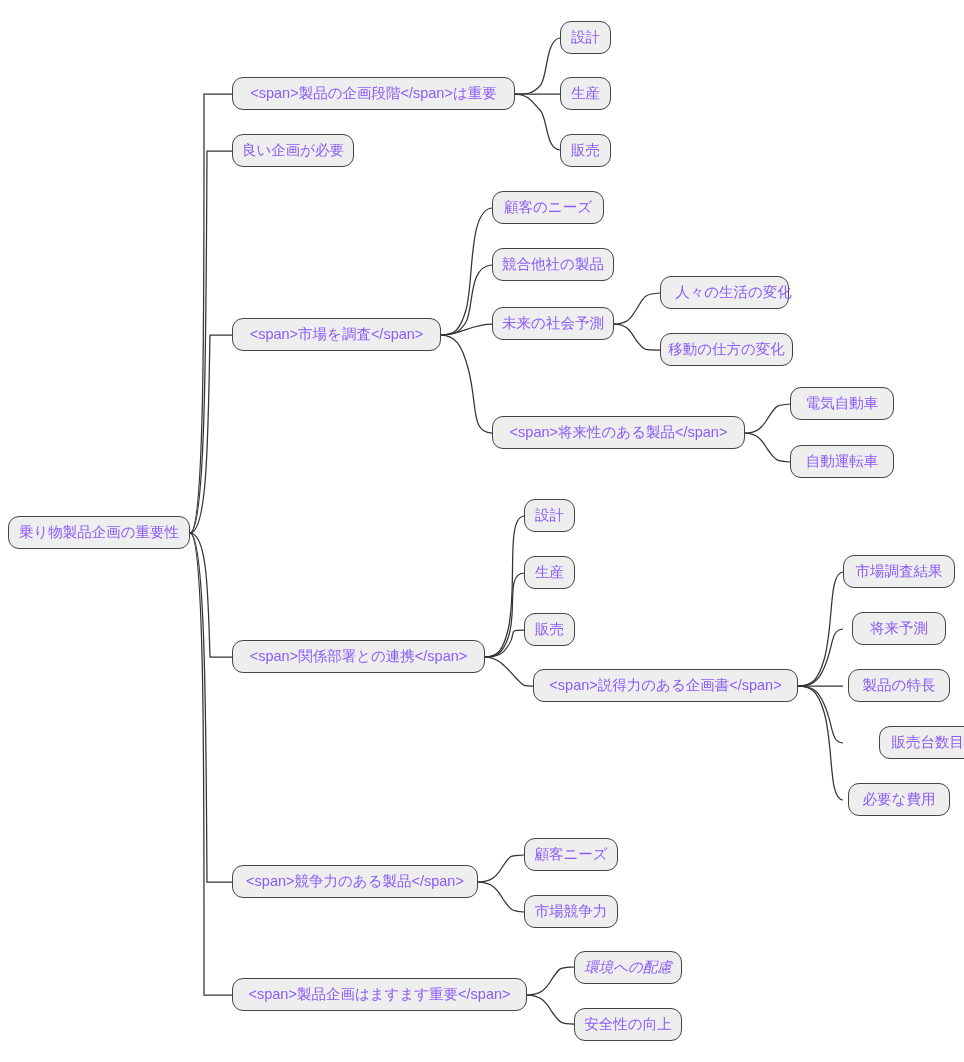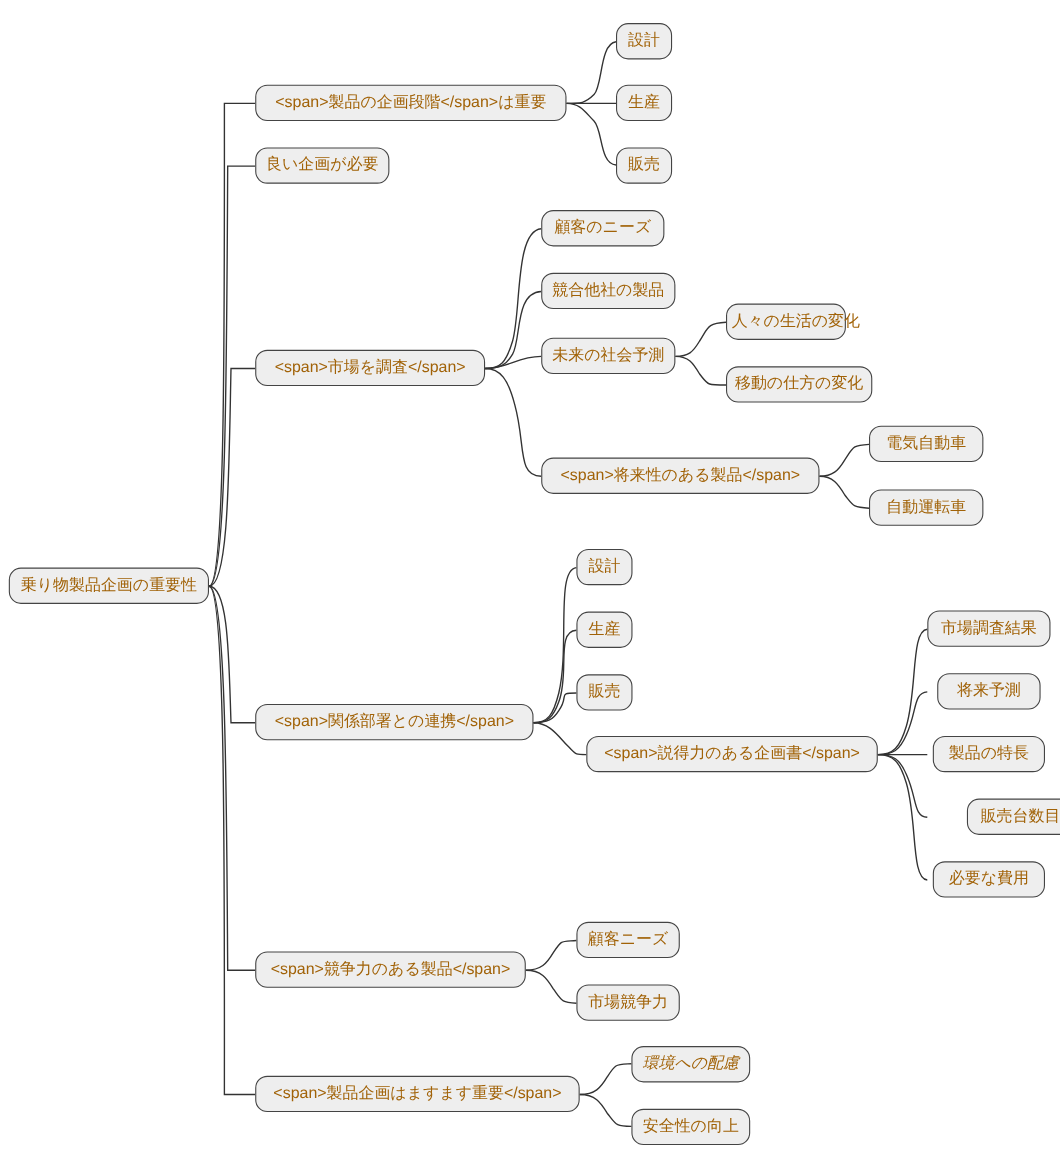--- a/index.html
+++ b/index.html
@@ -27,21 +27,21 @@
     fill: none;
     stroke: #333333;
     stroke-width: 1.25;
   }
   .node {
     position: absolute;
     box-sizing: border-box;
     background: #eeeeee;
     border: 1.6px solid #444444;
     border-radius: 11px;
-    color: #a16207;
+    color: #8b5cf6;
     font-size: 14.5px;
     line-height: 1;
     display: flex;
     align-items: center;
     justify-content: center;
     white-space: nowrap;
     padding: 0 10px;
     height: 33px;
   }
   .node.root {
@@ -101,21 +101,21 @@
   <div class="node" style="left:560px; top:21px; width:51px;">設計</div>
   <div class="node" style="left:560px; top:77px; width:51px;">生産</div>
   <div class="node" style="left:560px; top:134px; width:51px;">販売</div>
 
   <div class="node" style="left:232px; top:134px; width:122px;">良い企画が必要</div>
 
   <div class="node" style="left:232px; top:318px; width:209px;">&lt;span&gt;市場を調査&lt;/span&gt;</div>
   <div class="node" style="left:492px; top:191px; width:112px;">顧客のニーズ</div>
   <div class="node" style="left:492px; top:248px; width:122px;">競合他社の製品</div>
   <div class="node" style="left:492px; top:307px; width:122px;">未来の社会予測</div>
-  <div class="node" style="left:660px; top:276px; width:109px;padding-left:28px;">人々の生活の変化</div>
+  <div class="node" style="left:660px; top:276px; width:129px;padding-left:28px;">人々の生活の変化</div>
   <div class="node" style="left:660px; top:333px; width:133px;">移動の仕方の変化</div>
   <div class="node" style="left:492px; top:416px; width:253px;">&lt;span&gt;将来性のある製品&lt;/span&gt;</div>
   <div class="node" style="left:790px; top:387px; width:104px;">電気自動車</div>
   <div class="node" style="left:790px; top:445px; width:104px;">自動運転車</div>
 
   <div class="node" style="left:232px; top:640px; width:253px;">&lt;span&gt;関係部署との連携&lt;/span&gt;</div>
   <div class="node" style="left:524px; top:499px; width:51px;">設計</div>
   <div class="node" style="left:524px; top:556px; width:51px;">生産</div>
   <div class="node" style="left:524px; top:613px; width:51px;">販売</div>
   <div class="node" style="left:533px; top:669px; width:265px;">&lt;span&gt;説得力のある企画書&lt;/span&gt;</div>

